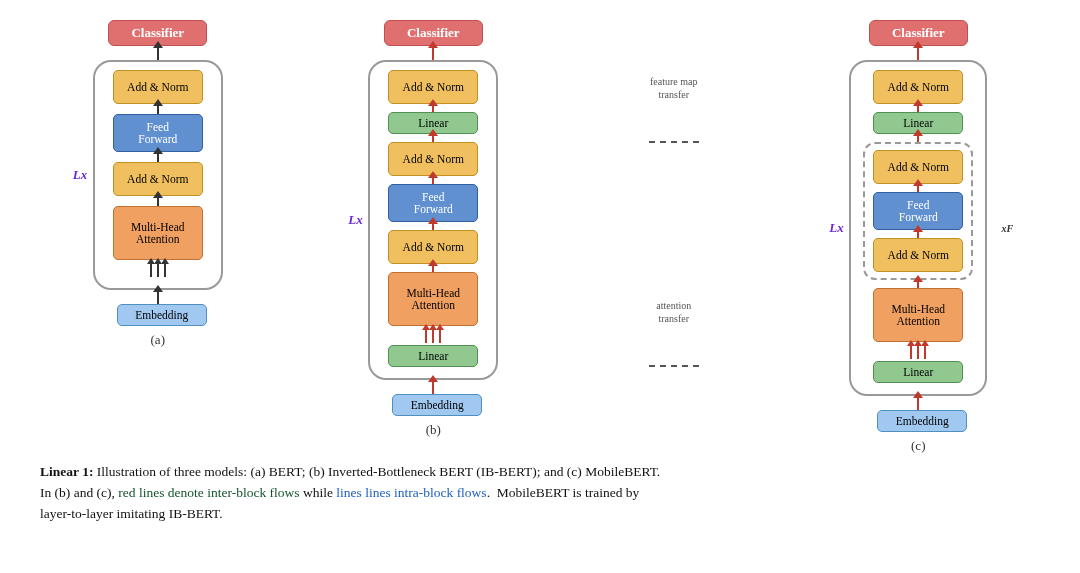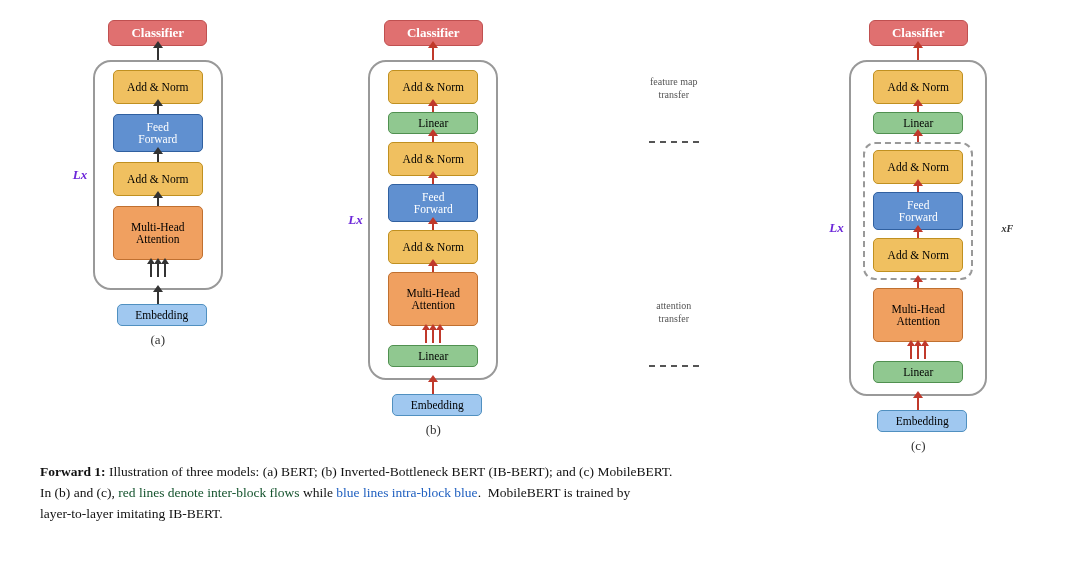--- a/index.html
+++ b/index.html
@@ -377,19 +377,19 @@
       <div class="arrow-up-red" style="height:14px;"></div>
       <div class="embedding-box">Embedding</div>
 
       <div class="diagram-label">(c)</div>
     </div>
 
   </div>
 
   <div class="caption-area">
     <span>
-      <strong>Forward 1:</strong> Illustration of three models: (a) BERT; (b) Inverted-Bottleneck BERT (IB-BERT); and (c) MobileBERT.<br>
-      In (b) and (c), <span class="red">red lines denote inter-block flows</span> while <span class="blue">blue lines intra-block blue</span>.&nbsp; MobileBERT is trained by<br>
+      <strong>Linear 1:</strong> Illustration of three models: (a) BERT; (b) Inverted-Bottleneck BERT (IB-BERT); and (c) MobileBERT.<br>
+      In (b) and (c), <span class="red">red lines denote inter-block flows</span> while <span class="blue">lines lines intra-block flows</span>.&nbsp; MobileBERT is trained by<br>
       layer-to-layer imitating IB-BERT.
     </span>
   </div>
 
 </div>
 
 </body></html>

